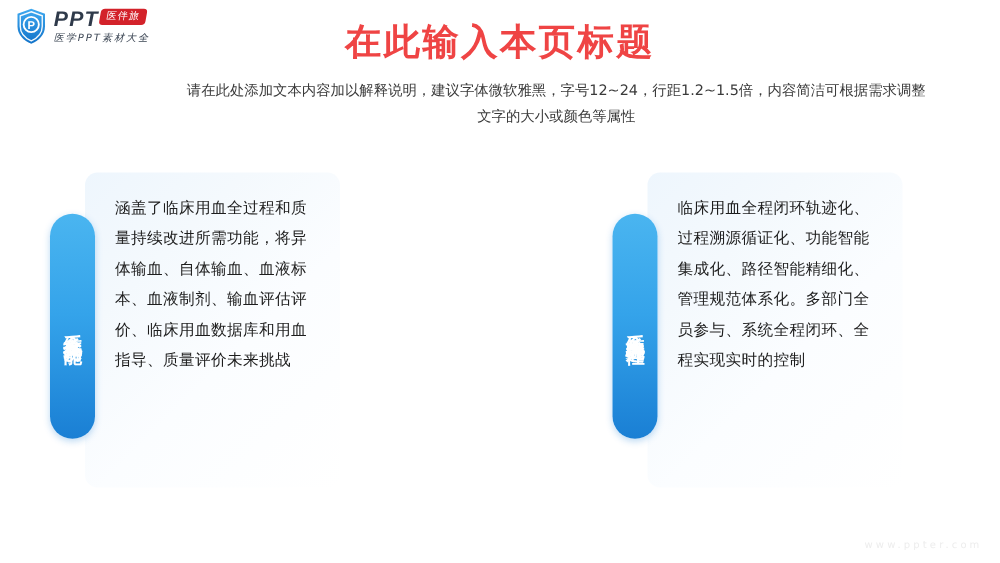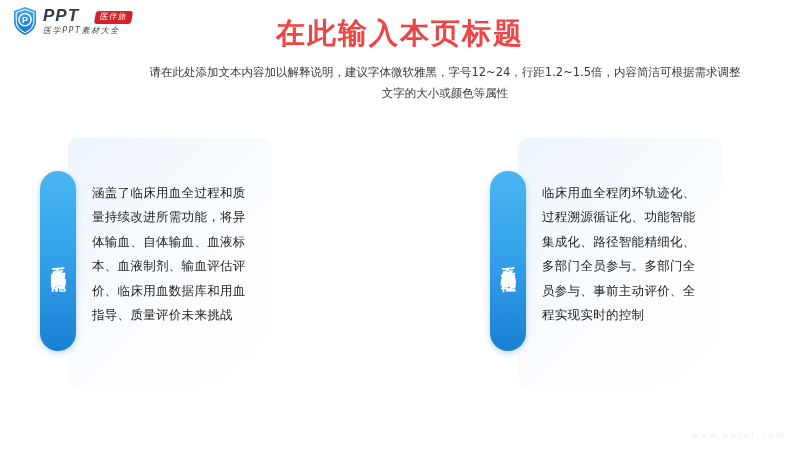--- a/index.html
+++ b/index.html
@@ -32,22 +32,22 @@
   }
   #shield-wrap svg { display: block; }
   #logo-text {
     display: flex;
     flex-direction: column;
     justify-content: center;
     line-height: 1;
   }
   #logo-row1 {
     display: flex;
-    align-items: flex-end;
-    gap: 16px;
+    align-items: flex-start;
+    gap: 1px;
   }
   .logo-ppt {
     font-size: 17px;
     font-weight: bold;
     font-style: italic;
     color: #2f3a4a;
     letter-spacing: 1px;
     font-family: "Liberation Sans", sans-serif;
   }
   .logo-badge {
@@ -141,27 +141,27 @@
     font-weight: bold;
     letter-spacing: 2px;
     writing-mode: vertical-rl;
     text-orientation: upright;
     line-height: 1.25;
     font-family: "DejaVu Sans", sans-serif;
   }
   .card-body {
     position: absolute;
     left: 52px;
-    top: 43px;
+    top: 17px;
     width: 158px;
     font-size: 12.5px;
     line-height: 1.95;
     color: #1d1d1d;
     letter-spacing: 0.3px;
-    font-family: Liberation Serif, serif;
+    font-family: Liberation Mono, monospace;
   }
 
   
   #watermark {
     position: absolute;
     right: 14px;
     bottom: 10px;
     font-size: 8px;
     letter-spacing: 2.5px;
     color: #ededed;
@@ -208,18 +208,18 @@
     </div>
     <div class="card-body">涵盖了临床用血全过程和质量持续改进所需功能，将异体输血、自体输血、血液标本、血液制剂、输血评估评价、临床用血数据库和用血指导、质量评价未来挑战</div>
   </div>
 
 
   <div class="card" style="left:490px;">
     <div class="card-panel"></div>
     <div class="card-pill">
       <span class="card-pill-label">系统的先进性</span>
     </div>
-    <div class="card-body">临床用血全程闭环轨迹化、过程溯源循证化、功能智能集成化、路径智能精细化、多部门全员参与。多部门全员参与、事前主动评价、全程实现实时的控制</div>
+    <div class="card-body">临床用血全程闭环轨迹化、过程溯源循证化、功能智能集成化、路径智能精细化、管理规范体系化。多部门全员参与、系统全程闭环、全程实现实时的控制</div>
   </div>
 
 </div>
 
 <div id="watermark">www.ppter.com</div>
 
 </body></html>

